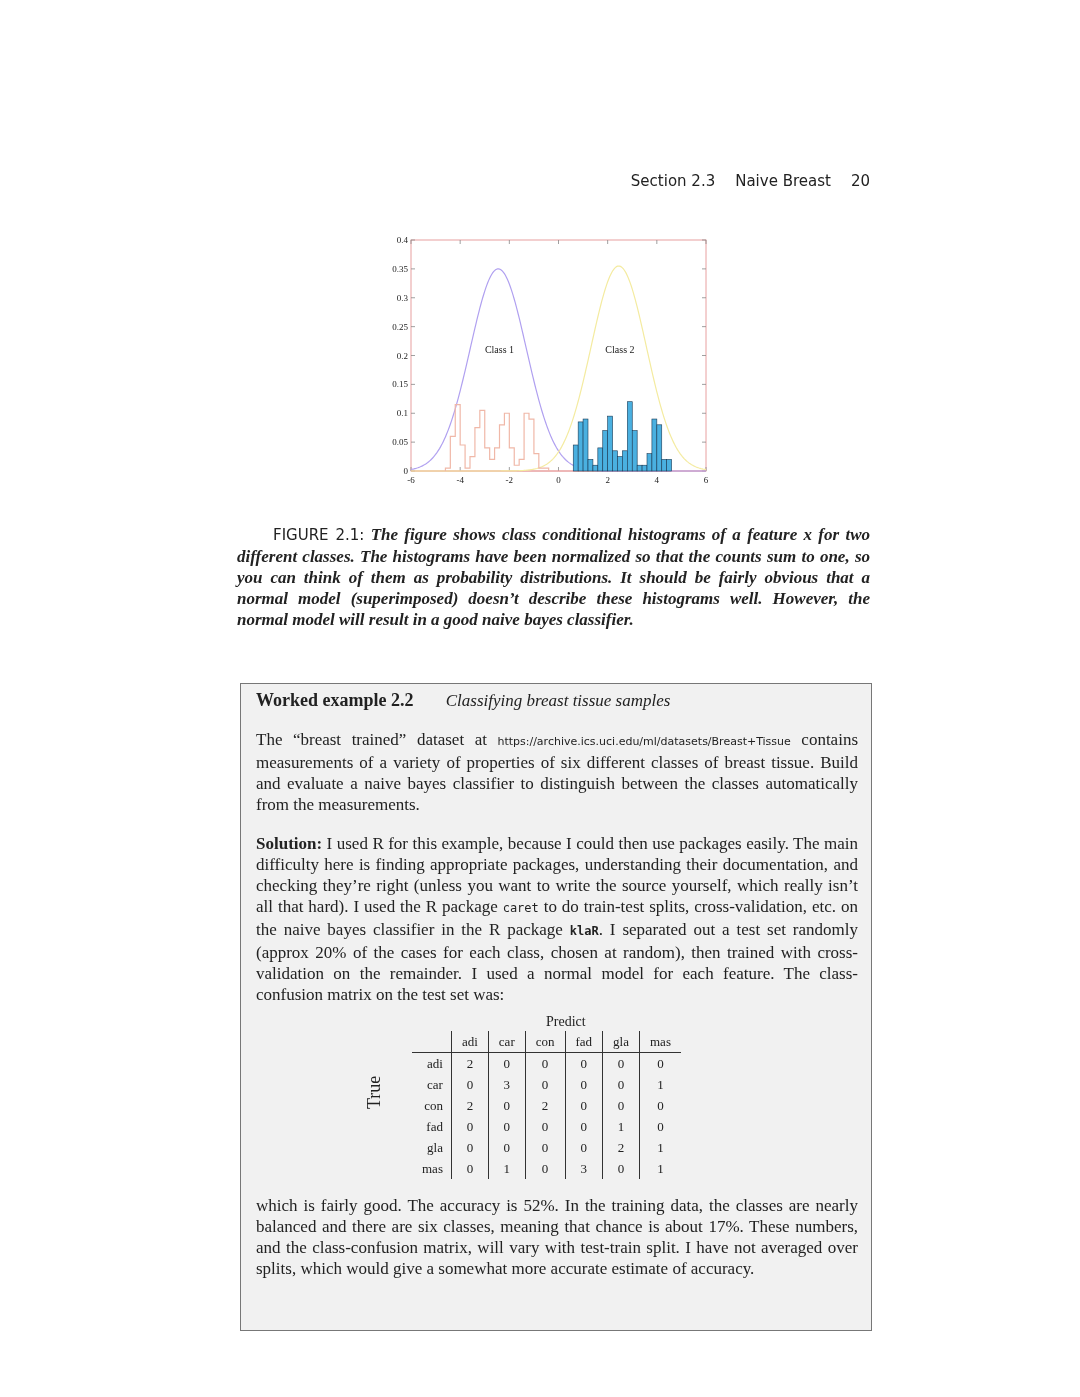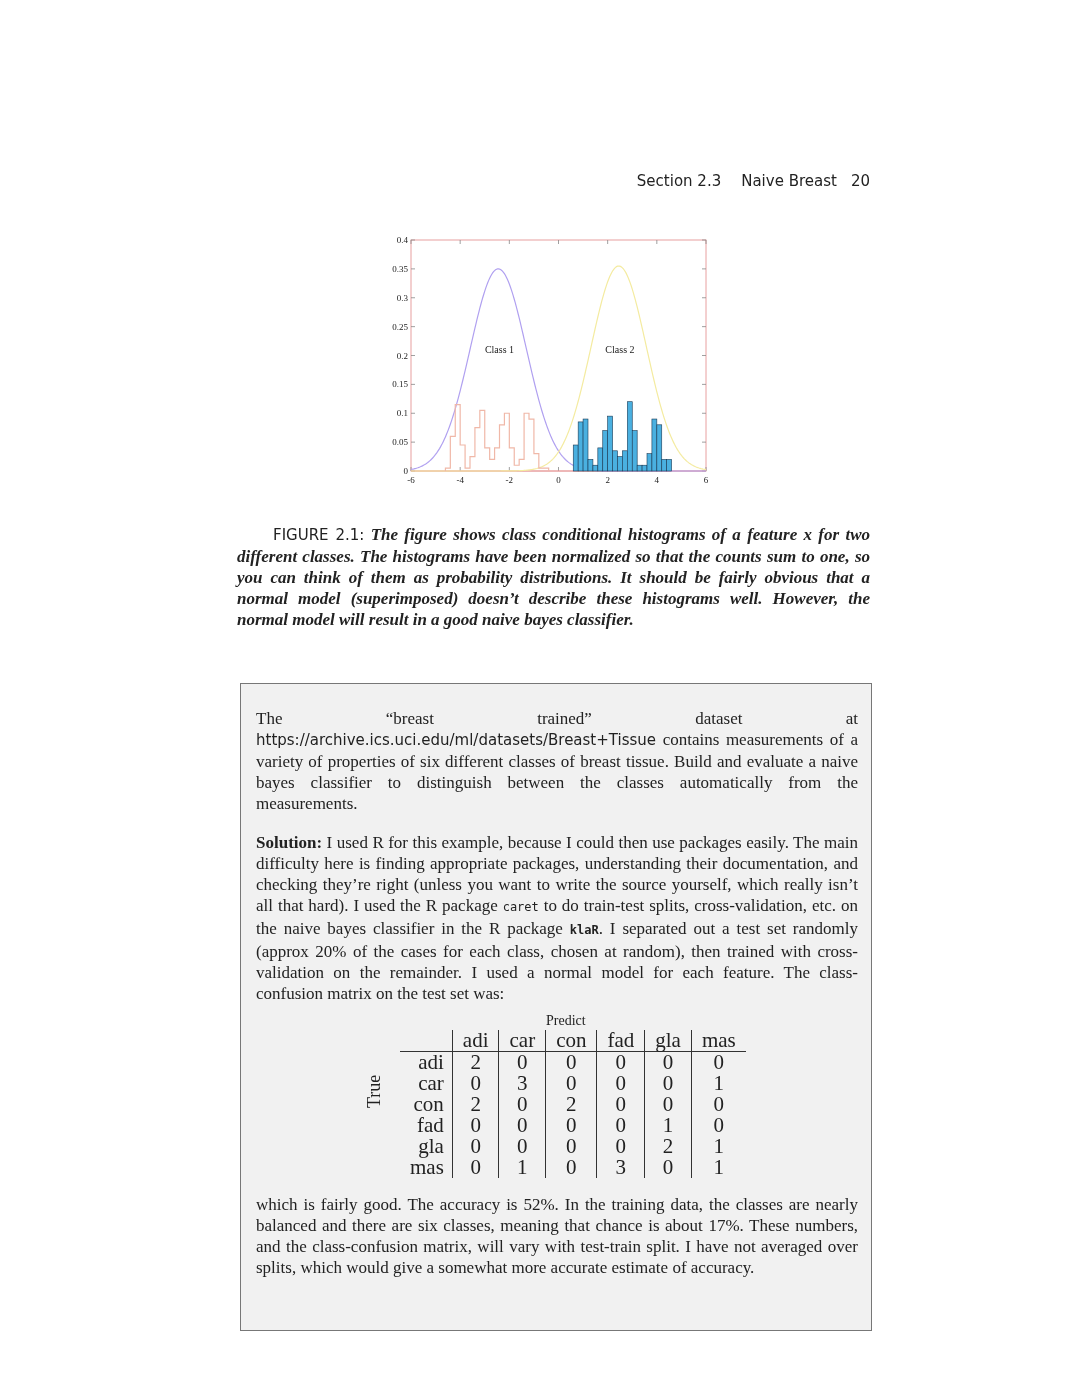--- a/index.html
+++ b/index.html
@@ -1,39 +1,39 @@
 <!DOCTYPE html>
 <html><head>
 <meta charset="utf-8">
 <style>
   html, body { margin: 0; padding: 0; background: #ffffff; }
   body { width: 1080px; height: 1397px; position: relative; overflow: hidden;
          font-family: "Liberation Serif", "DejaVu Serif", serif; color: #222; }
   .running-head { position: absolute; top: 172px; left: 560px; width: 310px; text-align: right;
                   font-family: "DejaVu Sans", "Liberation Sans", sans-serif; font-size: 15px; color: #222; }
   .running-head span { margin-left: 20px; }
-  .running-head .rh-page { margin-left: 14px; }
+  .running-head .rh-page { margin-left: 20px; }
   #figure { position: absolute; left: 380px; top: 228px; width: 345px; height: 265px; }
   .caption { position: absolute; left: 237px; top: 524px; width: 633px; font-size: 17px; line-height: 21px;
              text-align: justify; }
   .caption .fig-label { font-family: "DejaVu Sans", "Liberation Sans", sans-serif; font-style: normal; font-size: 15px; margin-left: 36px; }
   .caption .fig-text { font-style: italic; font-weight: bold; }
   .worked { position: absolute; left: 240px; top: 683px; width: 632px; height: 648px; border: 1.5px solid #777;
             background: #f1f1f1; box-sizing: border-box; }
   .worked-inner { position: absolute; left: 15px; top: 6px; width: 602px; font-size: 17px; line-height: 21px; }
   .wk-title { font-weight: bold; font-size: 18px; }
   .wk-subtitle { font-style: italic; margin-left: 28px; }
   .para { text-align: justify; margin-top: 18px; }
-  .url { font-family: "DejaVu Sans", "Liberation Sans", sans-serif; font-size: 15px; margin-top: 8px; }
+  .url { font-family: "DejaVu Sans", "Liberation Sans", sans-serif; font-size: 11px; margin-top: 8px; }
   code { font-family: "DejaVu Sans Mono", "Liberation Mono", monospace; font-size: 12px; }
   code.bold { font-weight: bold; }
   .cm-wrap { position: relative; width: 602px; height: 180px; margin-top: 4px; }
   .cm-predict { position: absolute; left: 290px; top: 2px; font-size: 14px; }
   .cm-true { position: absolute; left: 108px; top: 100px; transform: rotate(-90deg); font-size: 18px; transform-origin: left top; }
-  table.cm { position: absolute; left: 144px; top: 22px; border-collapse: collapse; font-size: 21px; }
+  table.cm { position: absolute; left: 156px; top: 22px; border-collapse: collapse; font-size: 13px; }
   table.cm td, table.cm th { padding: 0 10px; height: 21px; text-align: center; font-weight: normal; }
   table.cm th.rowlab { text-align: right; padding-right: 8px; }
   table.cm tr.head th { border-bottom: 1.5px solid #333; }
   table.cm .vl { border-left: 1px solid #333; }
 </style>
 </head>
 <body>
 
 <div class="running-head">
   <span>Section 2.3</span><span>Naive Breast</span><span class="rh-page">20</span>
@@ -146,20 +146,24 @@
   <text id="ann2" font-family="Liberation Serif, serif" font-size="10" fill="#222" text-anchor="middle" x="239.95833333333334" y="124.5">Class 2</text>
 </svg>
 
 <div class="caption">
   <span class="fig-label">FIGURE 2.1:</span>
   <span class="fig-text">The figure shows class conditional histograms of a feature x for two different classes. The histograms have been normalized so that the counts sum to one, so you can think of them as probability distributions. It should be fairly obvious that a normal model (superimposed) doesn’t describe these histograms well. However, the normal model will result in a good naive bayes classifier.</span>
 </div>
 
 <div class="worked">
   <div class="worked-inner">
+    <div>
+      <span class="wk-title">Worked example 2.2</span>
+      <span class="wk-subtitle">Classifying breast tissue samples</span>
+    </div>
     <div class="para">
       <span>The “breast trained” dataset at </span><span class="url">https://archive.ics.uci.edu/ml/datasets/Breast+Tissue</span><span> contains measurements of a variety of properties of six different classes of breast tissue. Build and evaluate a naive bayes classifier to distinguish between the classes automatically from the measurements.</span>
     </div>
     <div class="para">
       <b>Solution:</b><span> I used R for this example, because I could then use packages easily. The main difficulty here is finding appropriate packages, understanding their documentation, and checking they’re right (unless you want to write the source yourself, which really isn’t all that hard). I used the R package </span><code>caret</code><span> to do train-test splits, cross-validation, etc. on the naive bayes classifier in the R package </span><code class="bold">klaR</code><span>. I separated out a test set randomly (approx 20% of the cases for each class, chosen at random), then trained with cross-validation on the remainder. I used a normal model for each feature. The class-confusion matrix on the test set was:</span>
     </div>
     <div class="cm-wrap">
       <div class="cm-predict">Predict</div>
       <div class="cm-true">True</div>
       <table class="cm">

